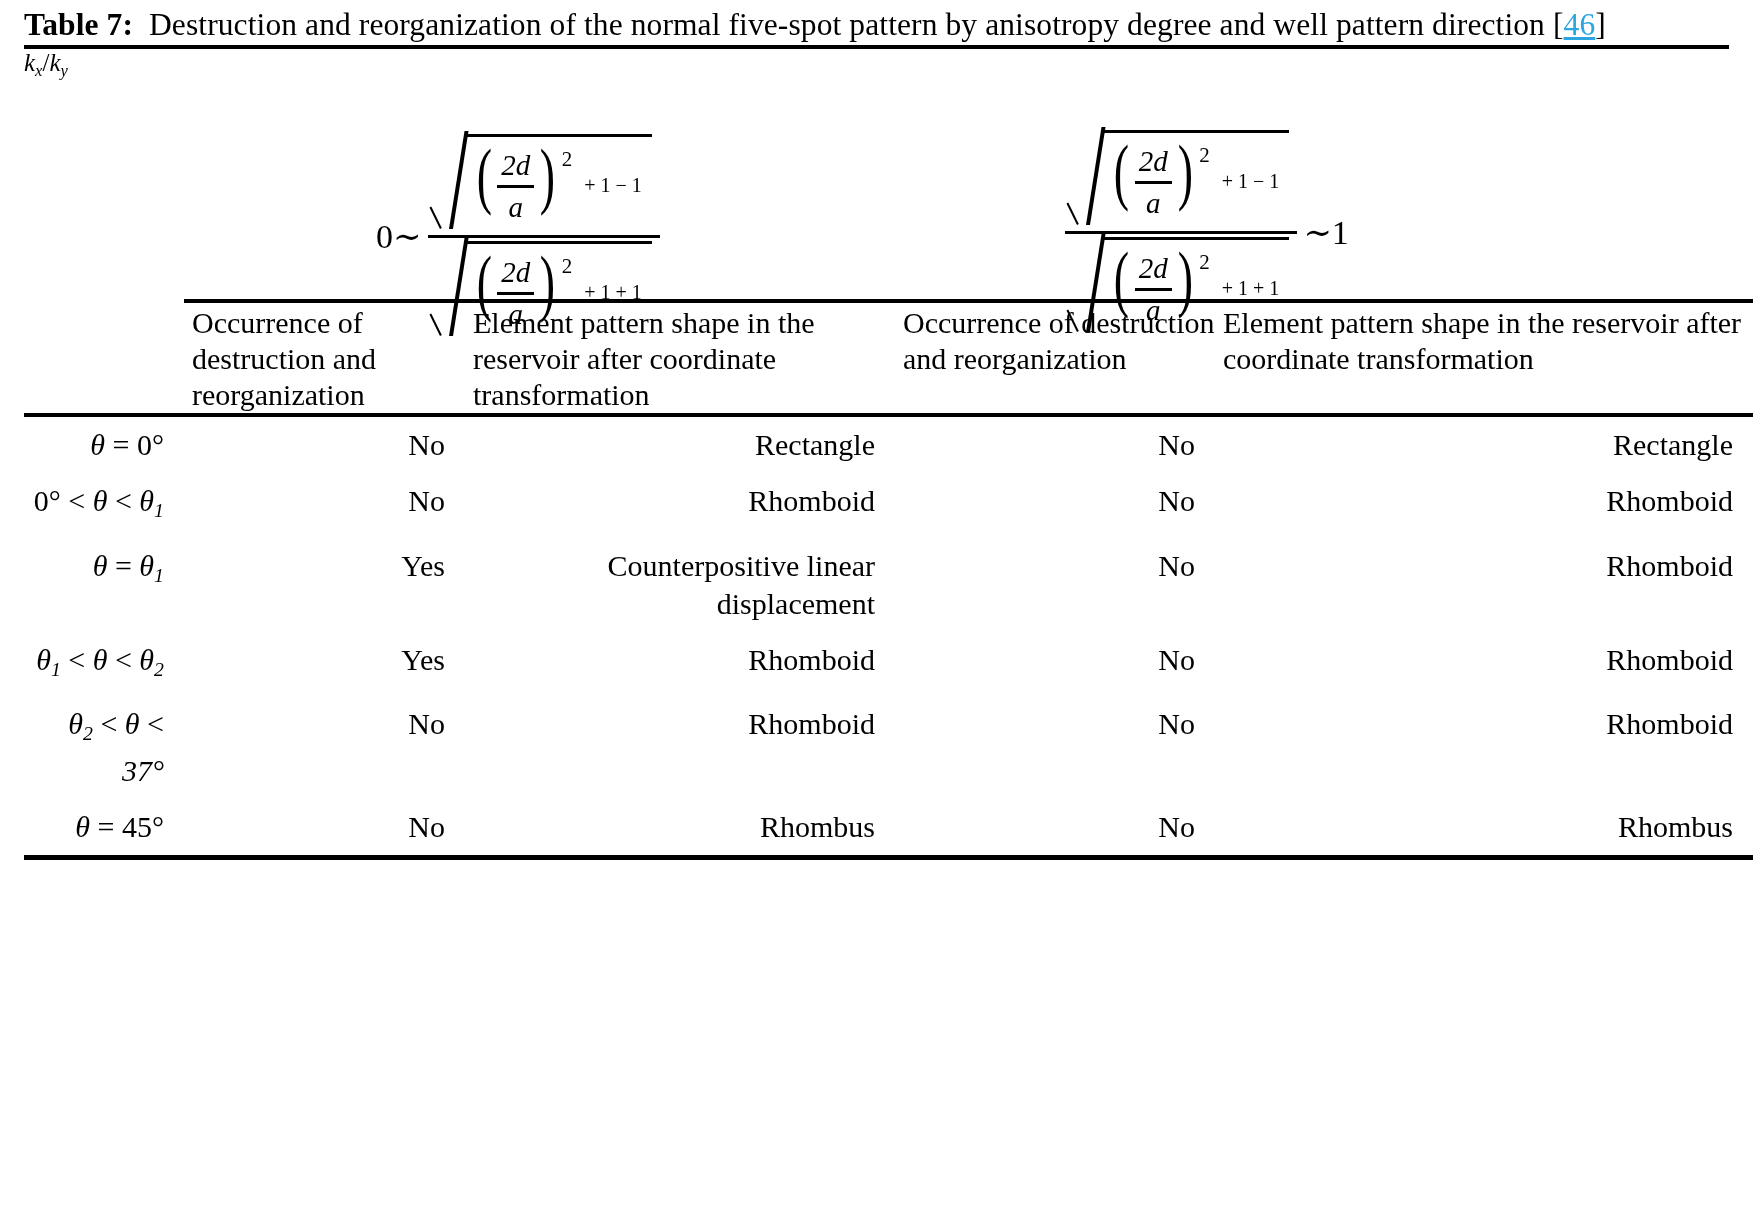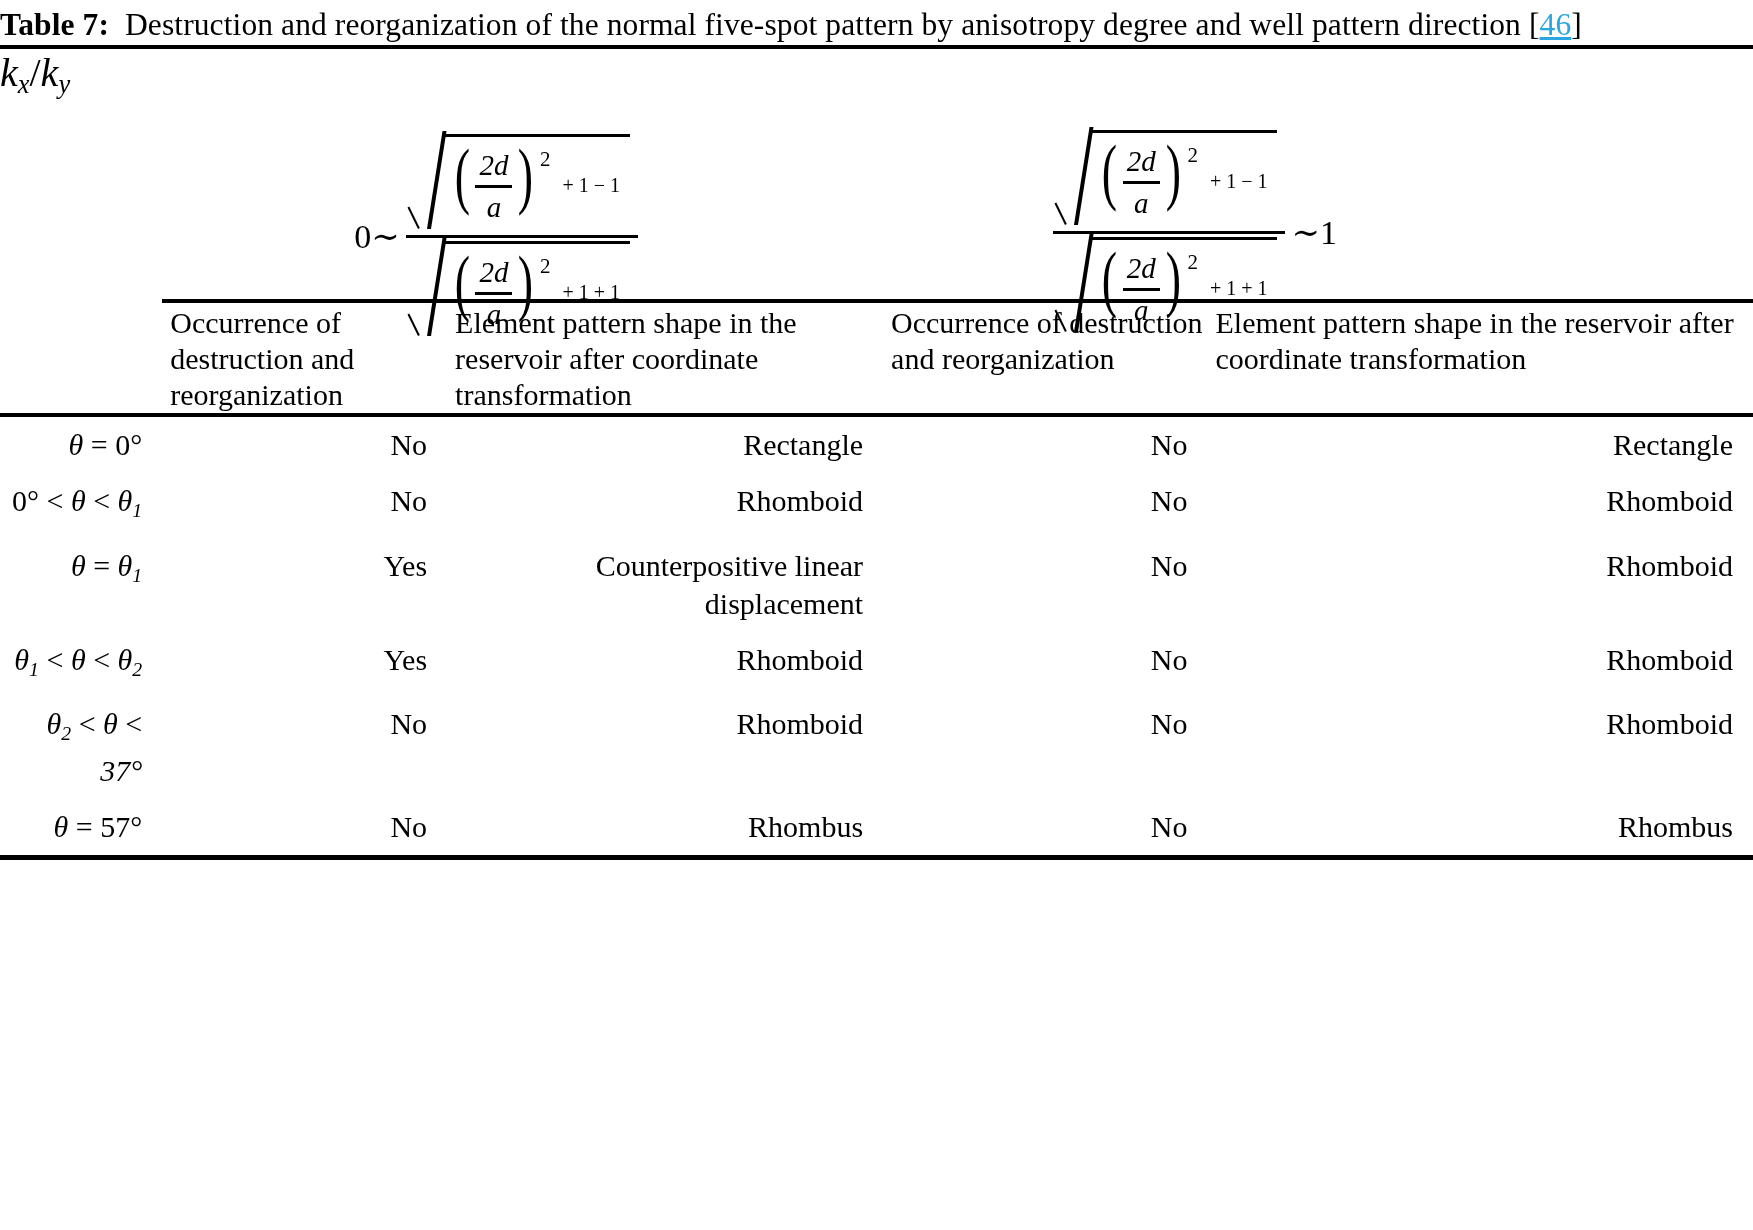--- a/index.html
+++ b/index.html
@@ -13,21 +13,21 @@
     height: 1230px;
     font-family: "Liberation Serif", "DejaVu Serif", serif;
     color: #000000;
     overflow: hidden;
   }
   .page {
     position: relative;
     width: 1753px;
     height: 1022px;
     box-sizing: border-box;
-    padding: 0 0;
+    padding: 0 24px;
   }
 
   
   .caption {
     font-size: 31.5px;
     line-height: 41px;
     padding-top: 4px;
     letter-spacing: 0.1px;
   }
   .caption-label {
@@ -63,21 +63,21 @@
   }
   col.c1 { width: 160px; }
   col.c2 { width: 281px; }
   col.c3 { width: 430px; }
   col.c4 { width: 320px; }
   col.c5 { width: 538px; }
 
   
   .hdr-band { height: 250px; }
   .kxky {
-    font-size: 40px;
+    font-size: 25px;
     padding-top: 14px;
     white-space: nowrap;
   }
   .kxky i { font-style: italic; }
   .kxky sub {
     font-style: italic;
     font-size: 0.66em;
     vertical-align: -0.28em;
   }
 
@@ -400,21 +400,21 @@
           <td>Rhomboid</td>
         </tr>
         <tr>
           <td class="rowlabel"><i>θ</i><sub>2</sub><span> &lt; </span><i>θ</i><span> &lt; </span><i>37°</i></td>
           <td>No</td>
           <td>Rhomboid</td>
           <td>No</td>
           <td>Rhomboid</td>
         </tr>
         <tr>
-          <td class="rowlabel"><i>θ</i><span> = 57°</span></td>
+          <td class="rowlabel"><i>θ</i><span> = 45°</span></td>
           <td>No</td>
           <td>Rhombus</td>
           <td>No</td>
           <td>Rhombus</td>
         </tr>
       </tbody>
 
     <tfoot>
       <tr class="bottom-rule">
         <td colspan="5">

